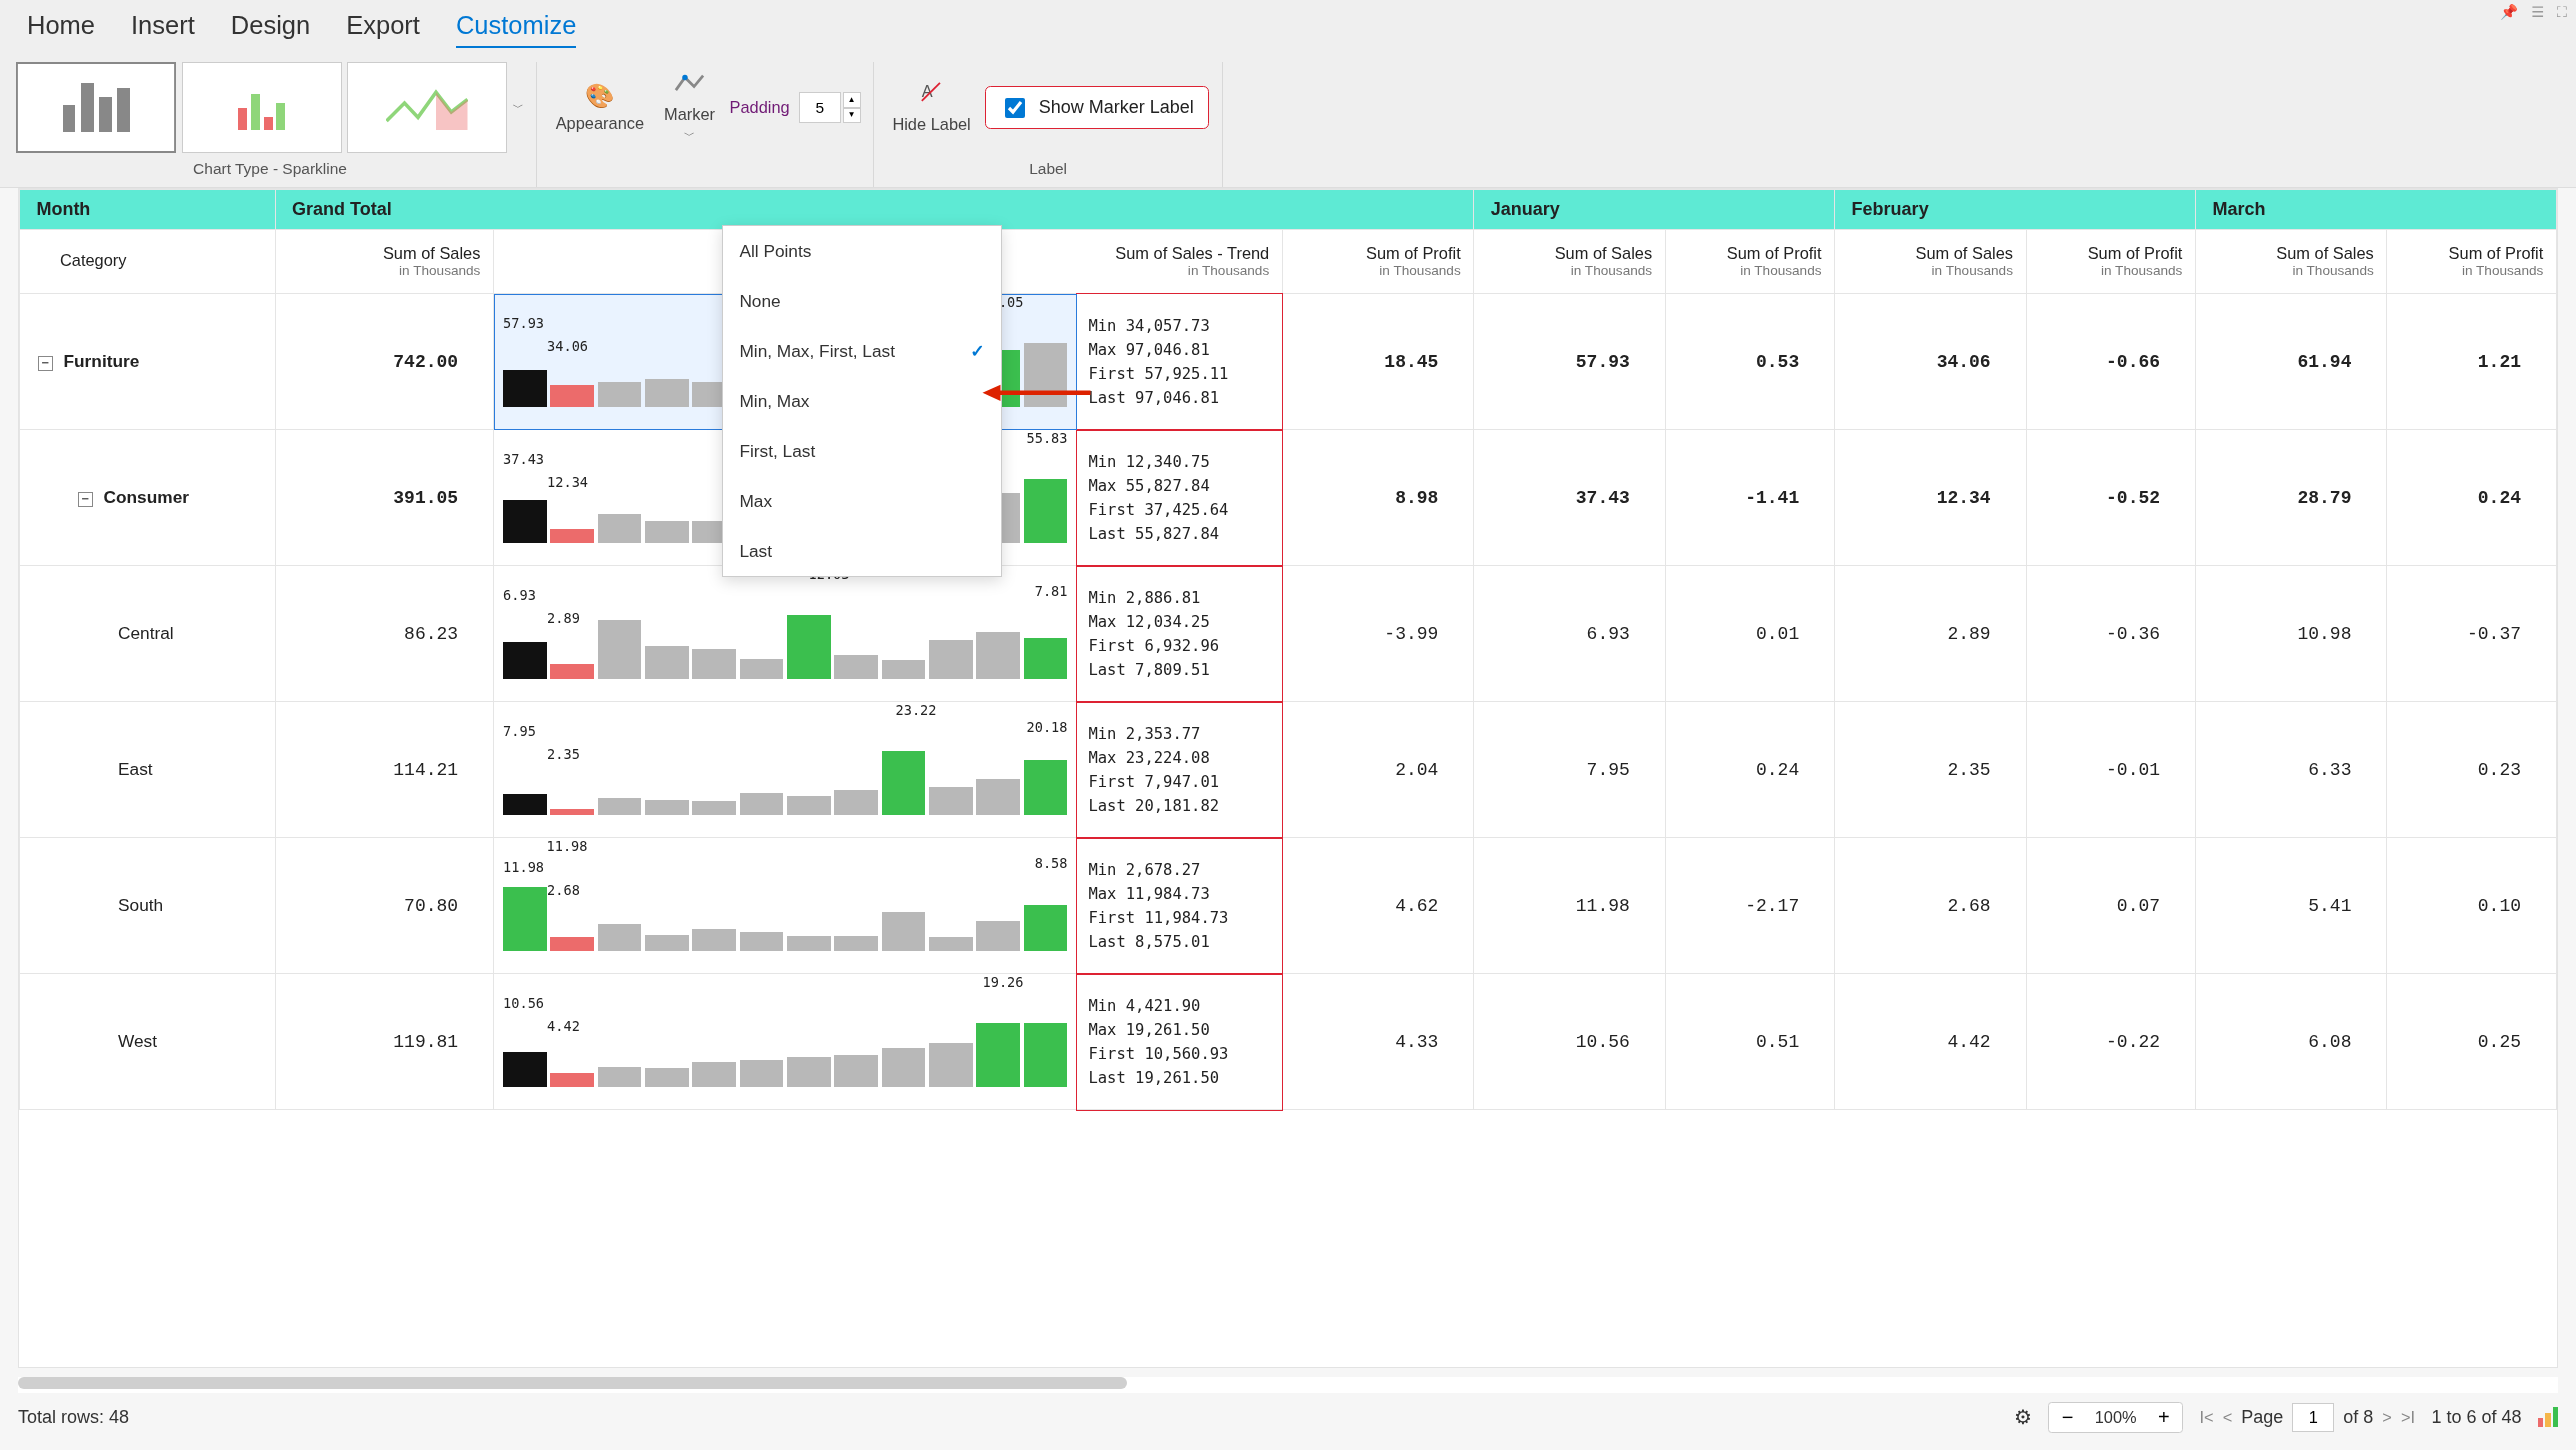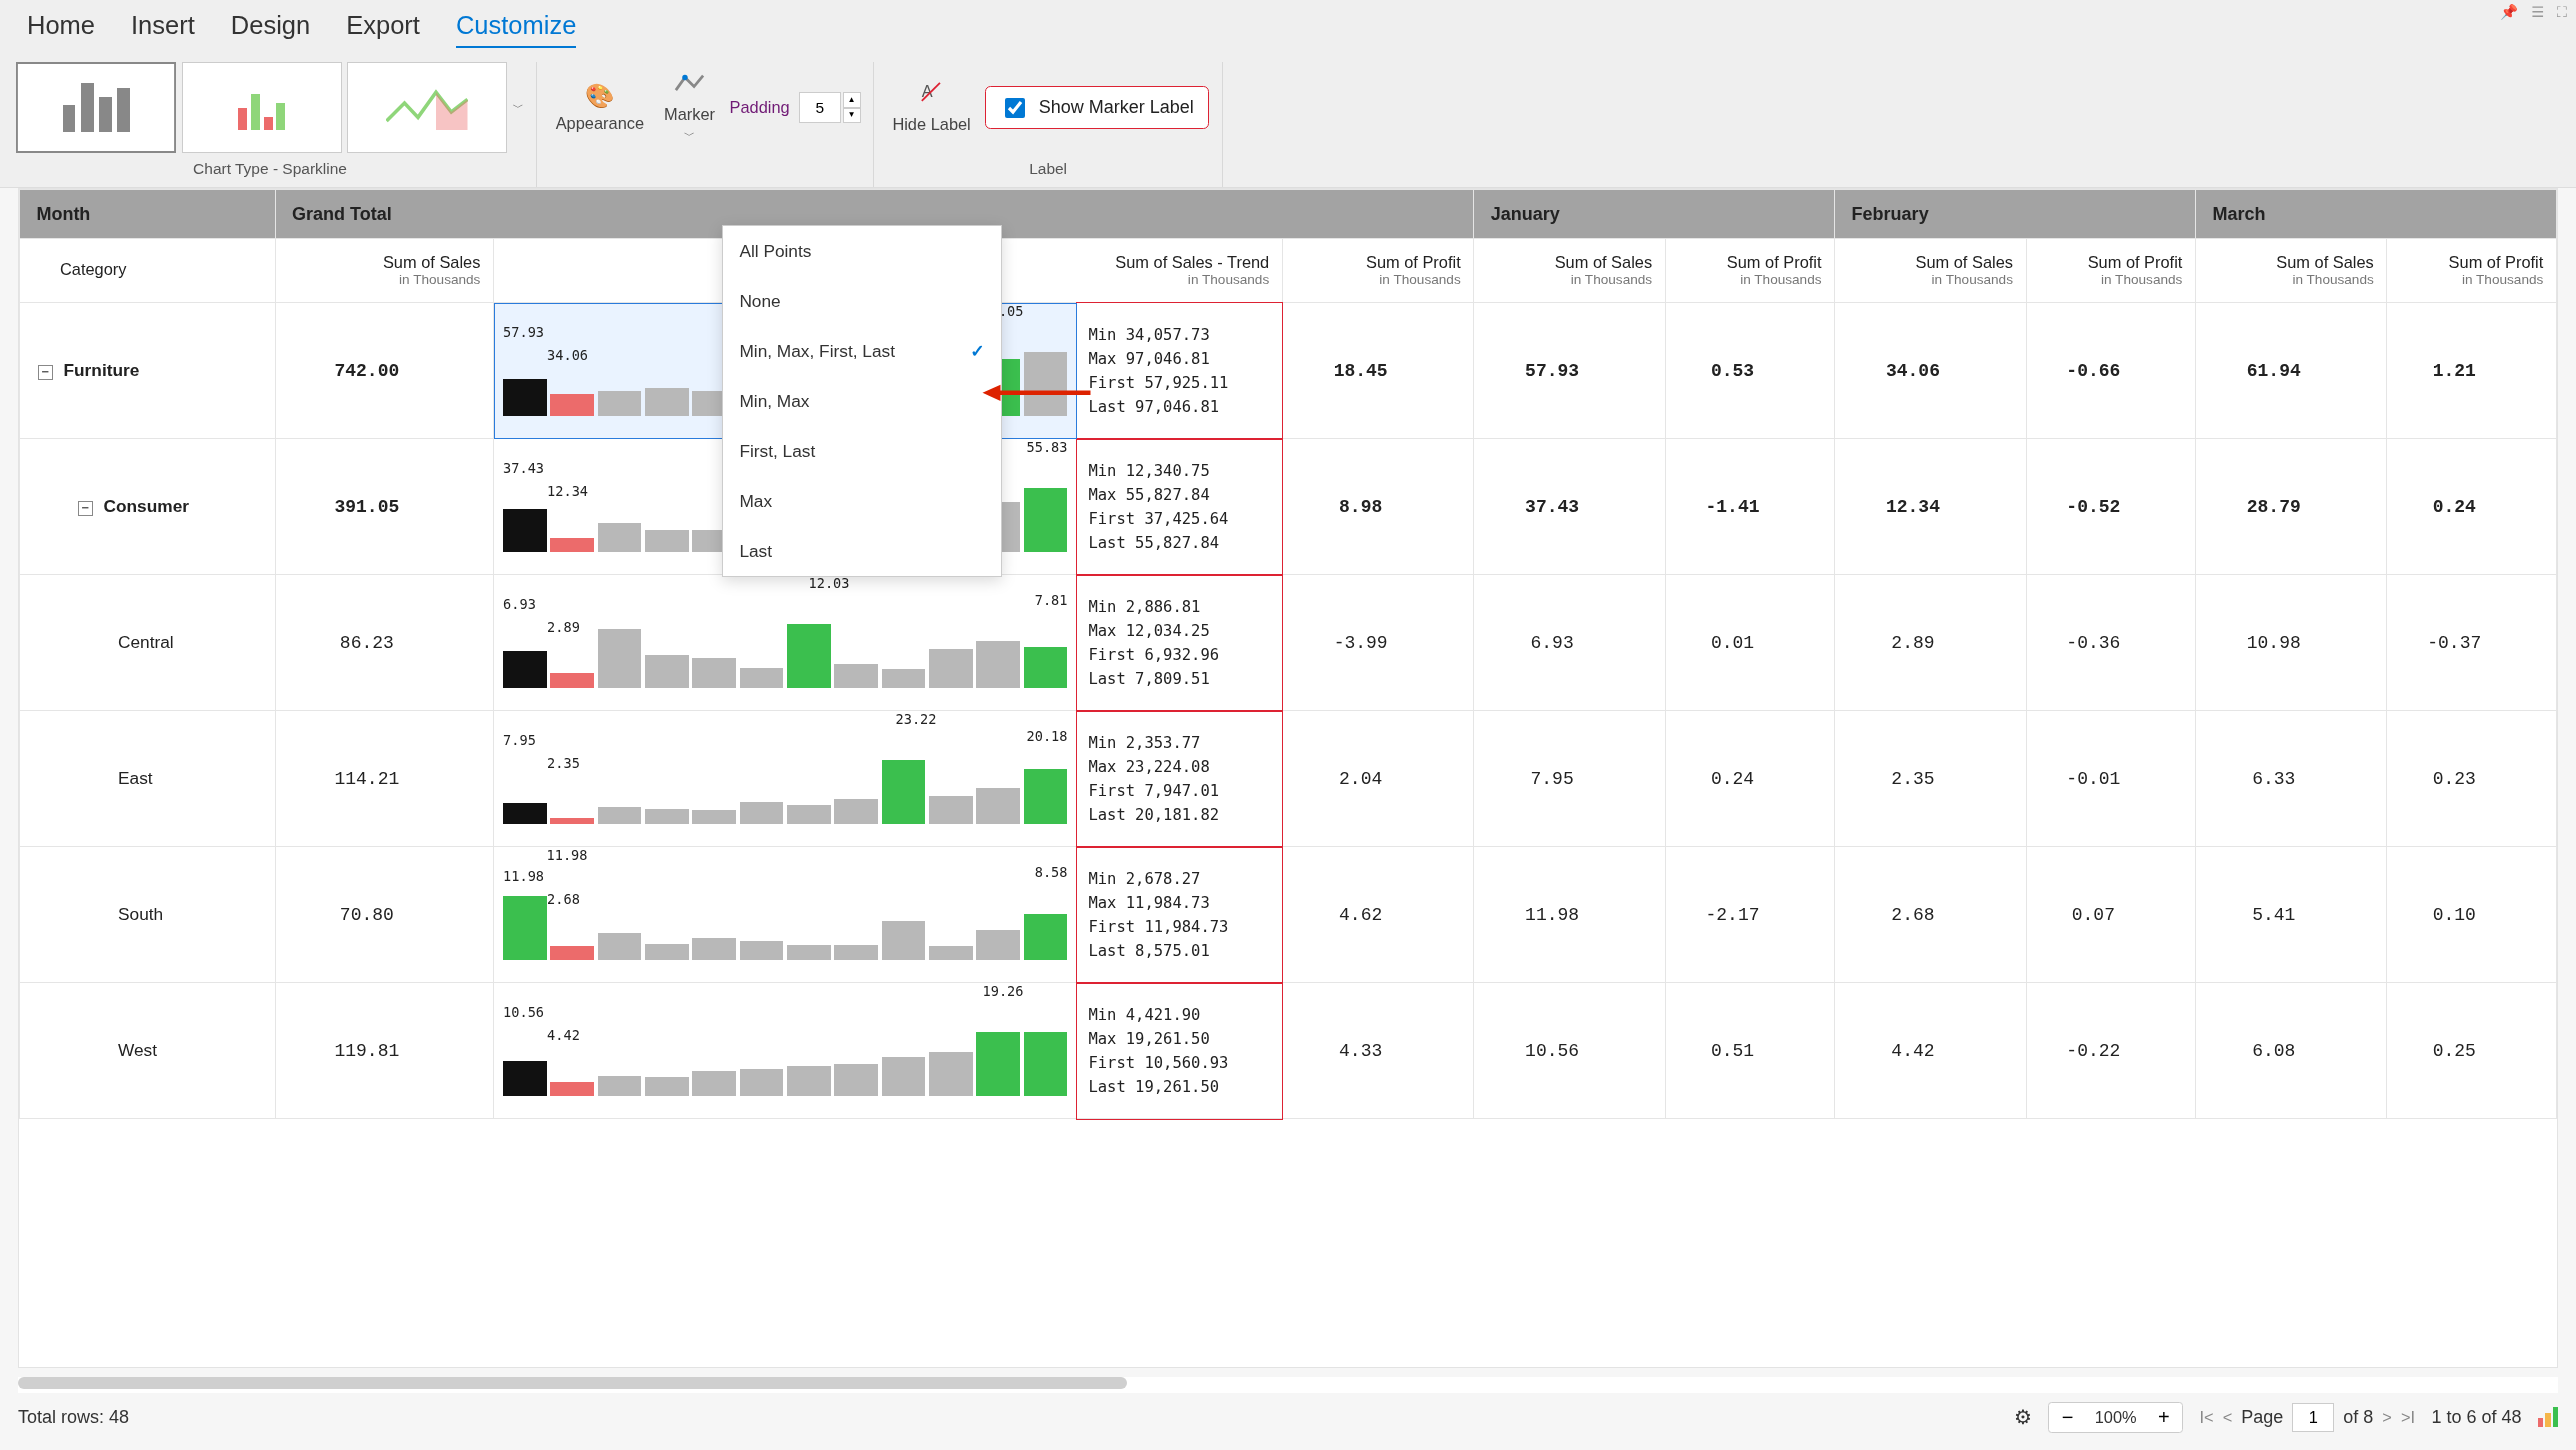--- a/index.html
+++ b/index.html
@@ -54,30 +54,30 @@
   .marker-menu .check { color:#0078d4; font-weight:bold; }
   .red-arrow { position:absolute; top:382px; left:982px; z-index:101; }
 
   
   .report-title { padding: 14.5px 27px 9px; font-size: 18px; color: #333; background:#f6f6f6; }
 
   
   .table-wrap { background:#fff; margin: 0 18px; border:0.9px solid #e3e3e3; flex:1; overflow:hidden; position:relative; }
   table { border-collapse: collapse; width: 100%; table-layout:fixed; }
   th, td { border:0.9px solid #e5e5e5; padding:0; vertical-align:middle; }
-  .hdr-row1 th { height:49px; font-size:18px; font-weight:600; text-align:left; padding:0 16.4px; background:#a3a3a3; }
+  .hdr-row1 th { height:40px; font-size:18px; font-weight:600; text-align:left; padding:0 16.4px; background:#5eead4; }
   .hdr-row2 th { height:64px; background:#fff; text-align:right; padding:3.6px 12.7px 5.5px; font-weight:400; }
   .hdr-row2 .col-title { font-size:16.4px; color:#222; display:block; }
   .hdr-row2 .col-sub { font-size:13.6px; color:#777; display:block; }
   .cat-cell { padding-left: 18px; font-size:17.3px; }
   .cat-cell.bold { font-weight:700; }
   .cat-cell .exp { display:inline-block; width:14.5px; height:14.5px; border:0.9px solid #888; text-align:center; line-height:12.7px; font-size:12.7px; margin-right:11px; color:#555; cursor:pointer; }
   .cat-cell.indent { padding-left:58px; }
   .cat-cell.indent2 { padding-left:98px; }
-  .num-cell { text-align:center; padding-right:35px; font-family: Consolas, "Courier New", monospace; font-size:18px; }
+  .num-cell { text-align:right; padding-right:35px; font-family: Consolas, "Courier New", monospace; font-size:18px; }
   .num-cell.bold { font-weight:700; }
   tbody tr { height:136px; }
   .spark-cell { position:relative; padding:5.5px 9px; }
   .spark-cell.selected-outline { outline:1.8px solid #2a7bdc; outline-offset:-1.8px; background:#eaf3ff; }
   .sparkbars { display:flex; align-items:flex-end; gap:3.6px; height:91px; padding-top:27px; position:relative; }
   .sparkbars .bar { flex:1; background:#b8b8b8; position:relative; }
   .sparkbars .bar.first { background:#111; }
   .sparkbars .bar.min { background:#ec6b6b; }
   .sparkbars .bar.max, .sparkbars .bar.last { background:#3bbf4e; }
   .sparkbars .lbl { position:absolute; font-size:13.6px; font-family: Consolas, monospace; white-space:nowrap; }

